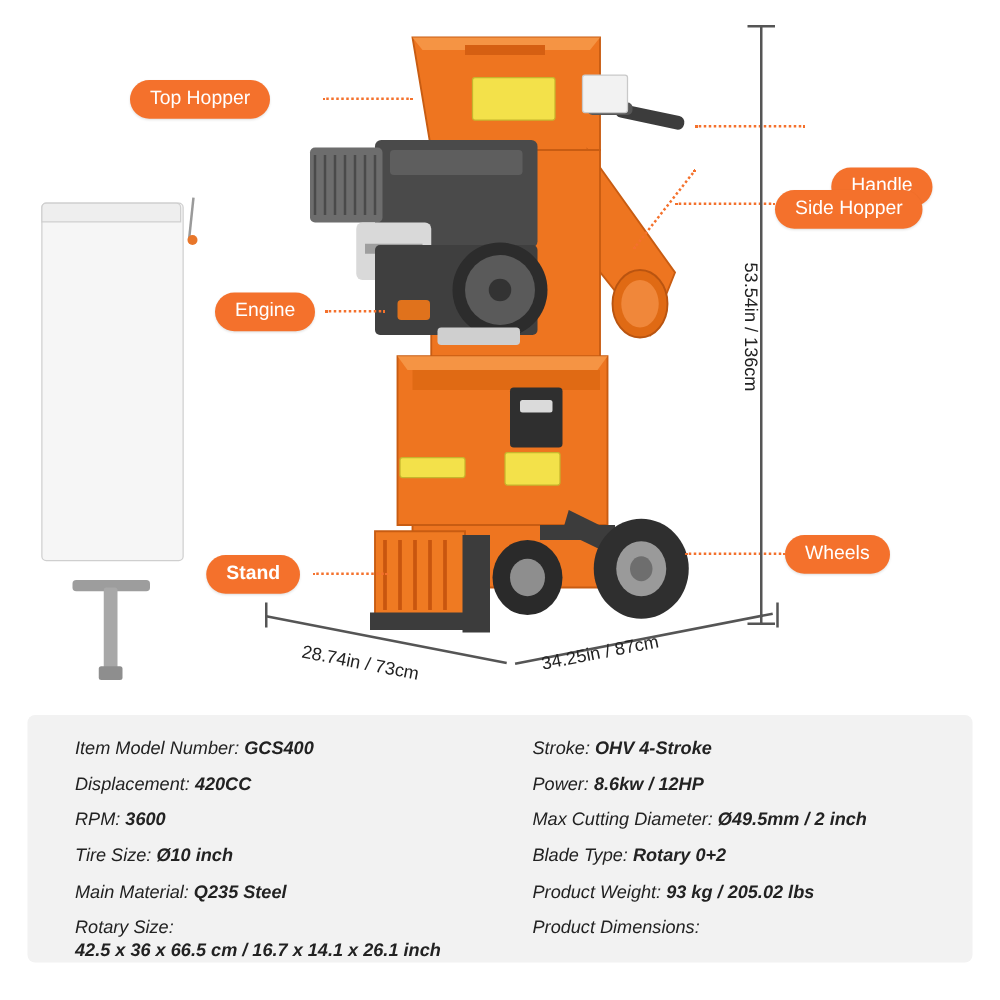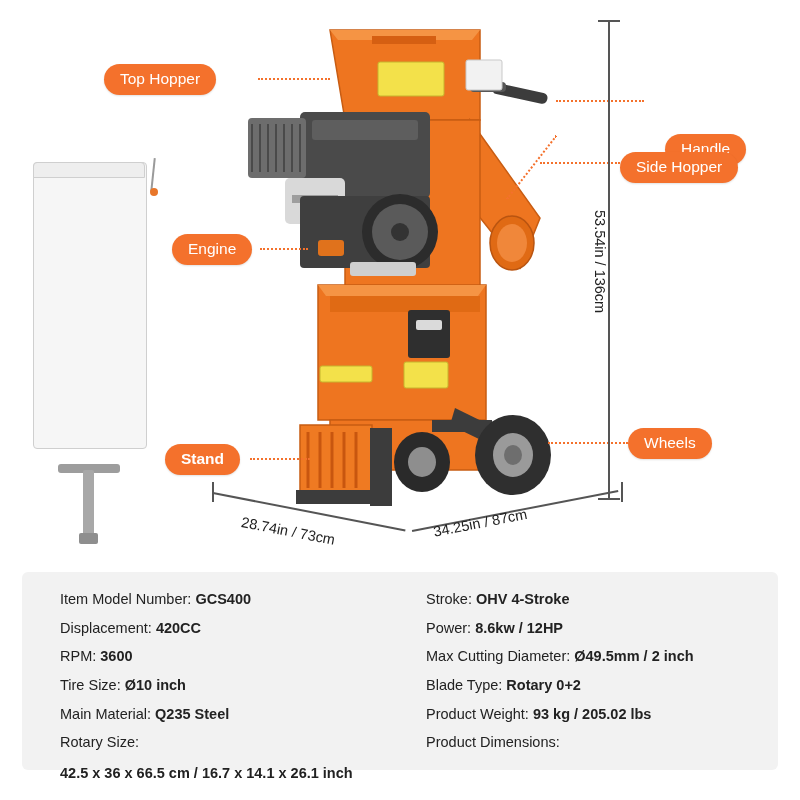--- a/index.html
+++ b/index.html
@@ -54,36 +54,37 @@
   
   #spec-panel {
     position: absolute;
     left: 22px;
     top: 572px;
     width: 756px;
     height: 198px;
     background: #f2f2f2;
     border-radius: 6px;
     display: flex;
+    font-style: italic;
   }
   .spec-col {
     flex: 1 1 50%;
     padding: 18px 0 0 38px;
     box-sizing: border-box;
   }
   .spec-col.right { padding-left: 26px; }
   .spec-row {
     font-size: 14.5px;
     color: #222;
     margin-bottom: 10.5px;
     line-height: 1.25;
   }
   .spec-row .k { font-weight: normal; }
   .spec-row .v { font-weight: bold; }
-  .spec-row.stacked .v { display: block; margin-top: 13px; }
+  .spec-row.stacked .v { display: block; margin-top: 1px; }
 
   .bag {
     position: absolute;
     left: 33px; top: 162px;
     width: 112px; height: 285px;
     background: #f6f6f6;
     border: 1px solid #cfcfcf;
     border-radius: 4px;
   }
   .bag-top {

